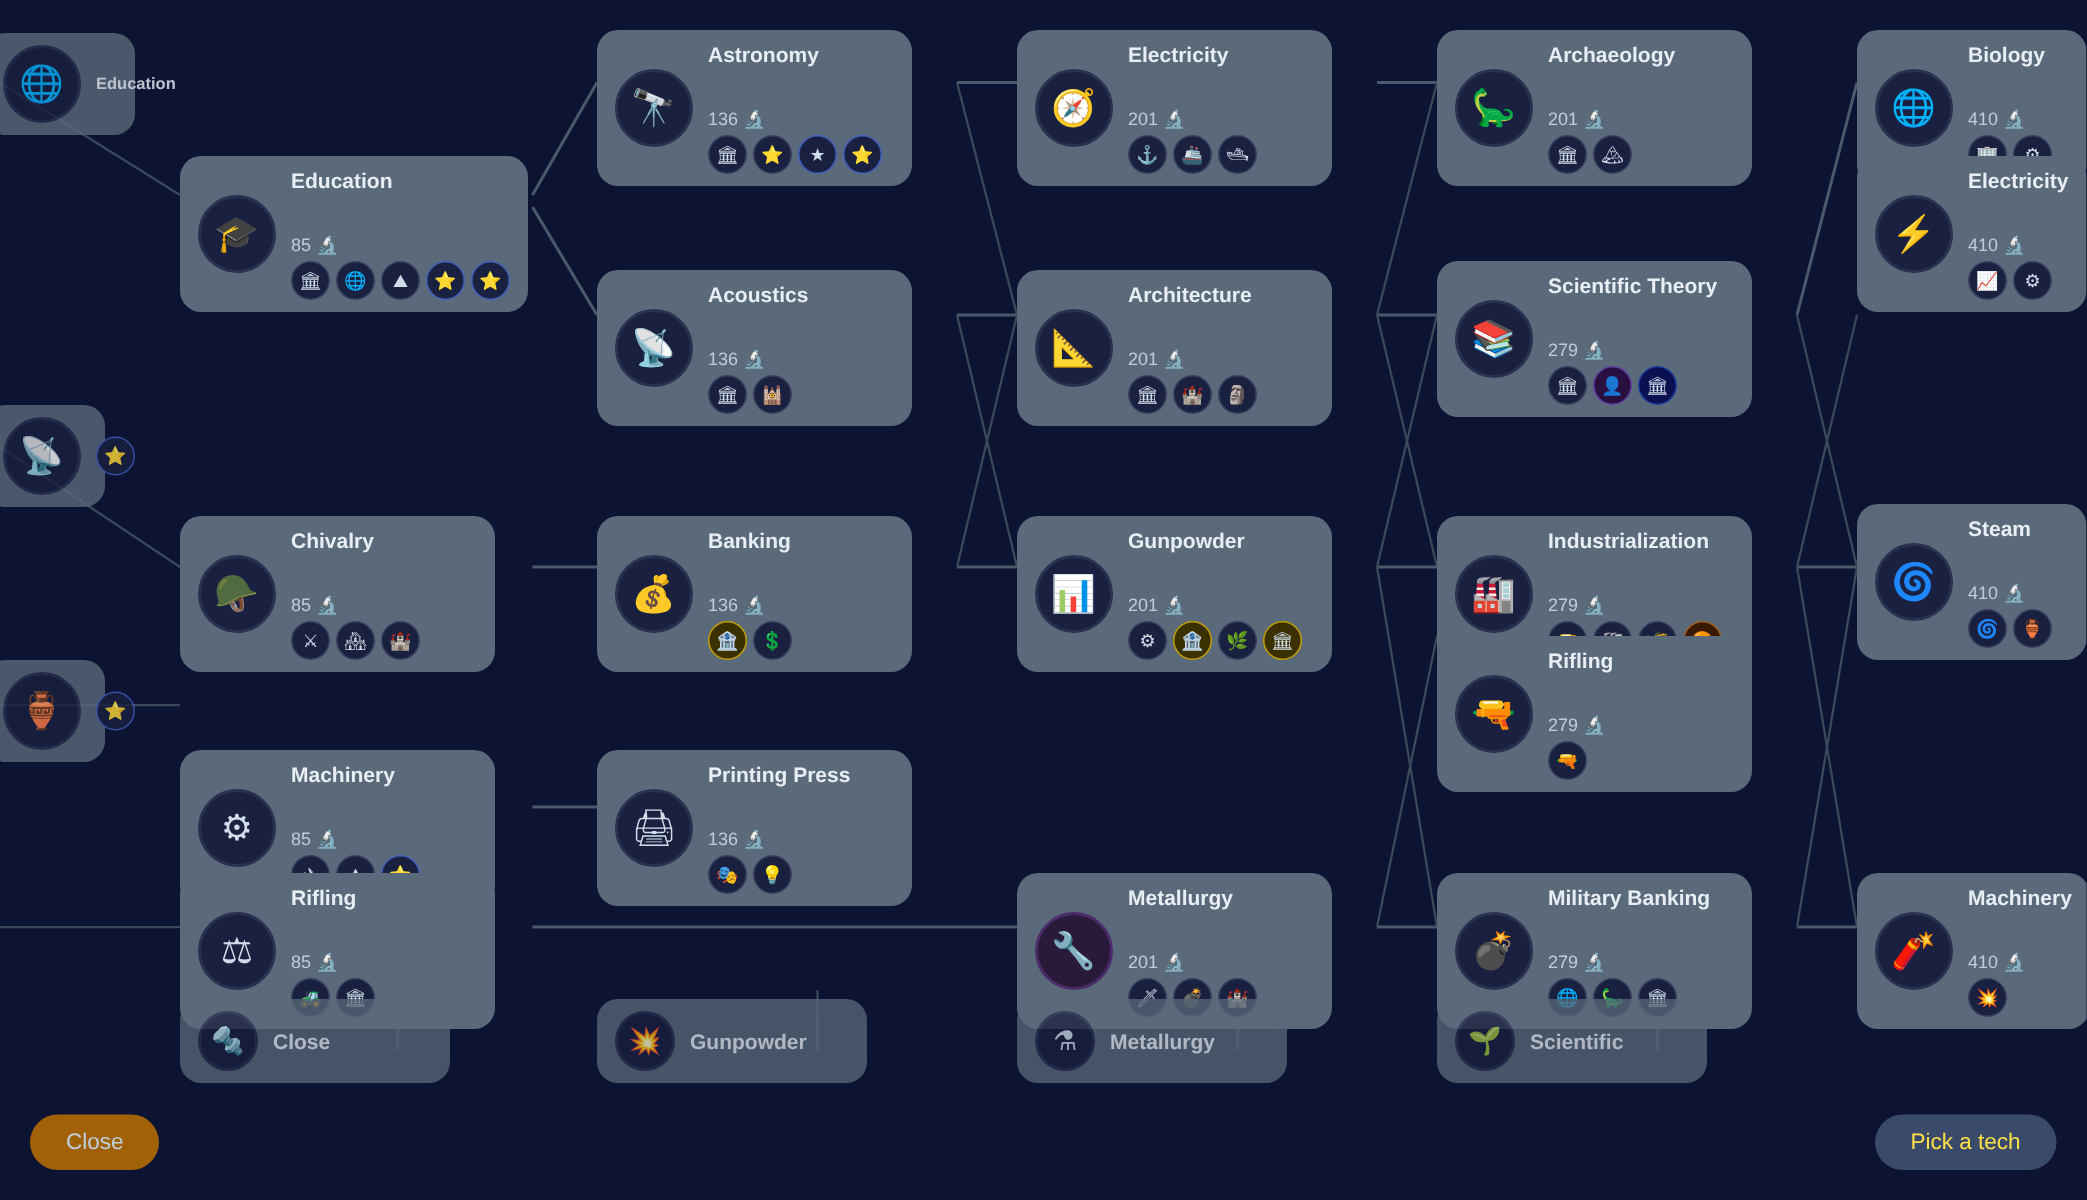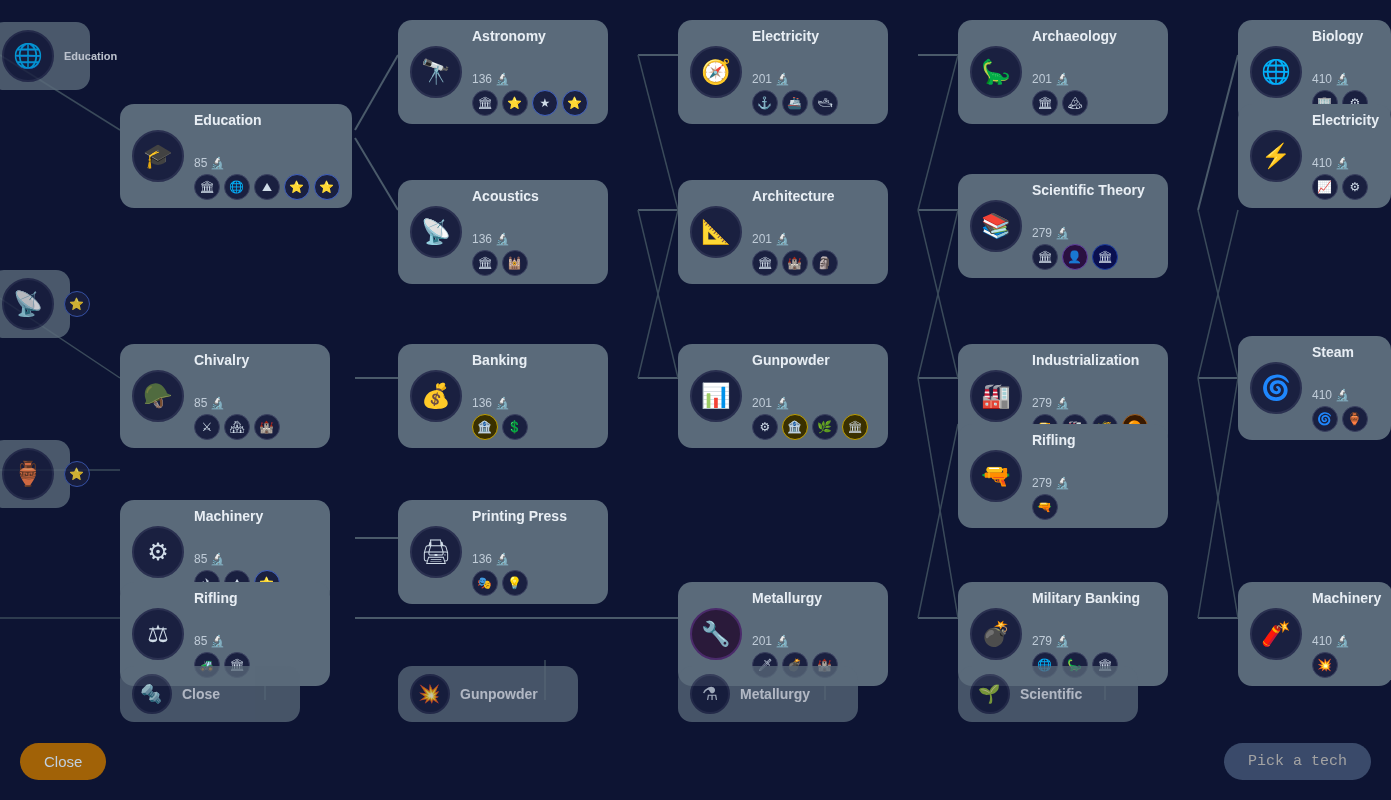--- a/index.html
+++ b/index.html
@@ -113,27 +113,26 @@
       padding: 10px 24px;
       font-size: 15px;
       cursor: pointer;
     }
 
     .btn-pick-tech {
       position: absolute;
       bottom: 20px;
       right: 20px;
       background: #3a4a6a;
-      color: #a3a3a3;
+      color: #fde047;
       border: none;
       border-radius: 20px;
       padding: 10px 24px;
       font-size: 15px;
       cursor: pointer;
-      font-family: Liberation Mono, monospace;
     }
   </style>
 </head>
 <body>
 
 <div class="tech-tree">
 
   <svg class="connectors">
 
     <line x1="355" y1="138" x2="398" y2="210" stroke="#4a5a6a" stroke-width="2"></line>

